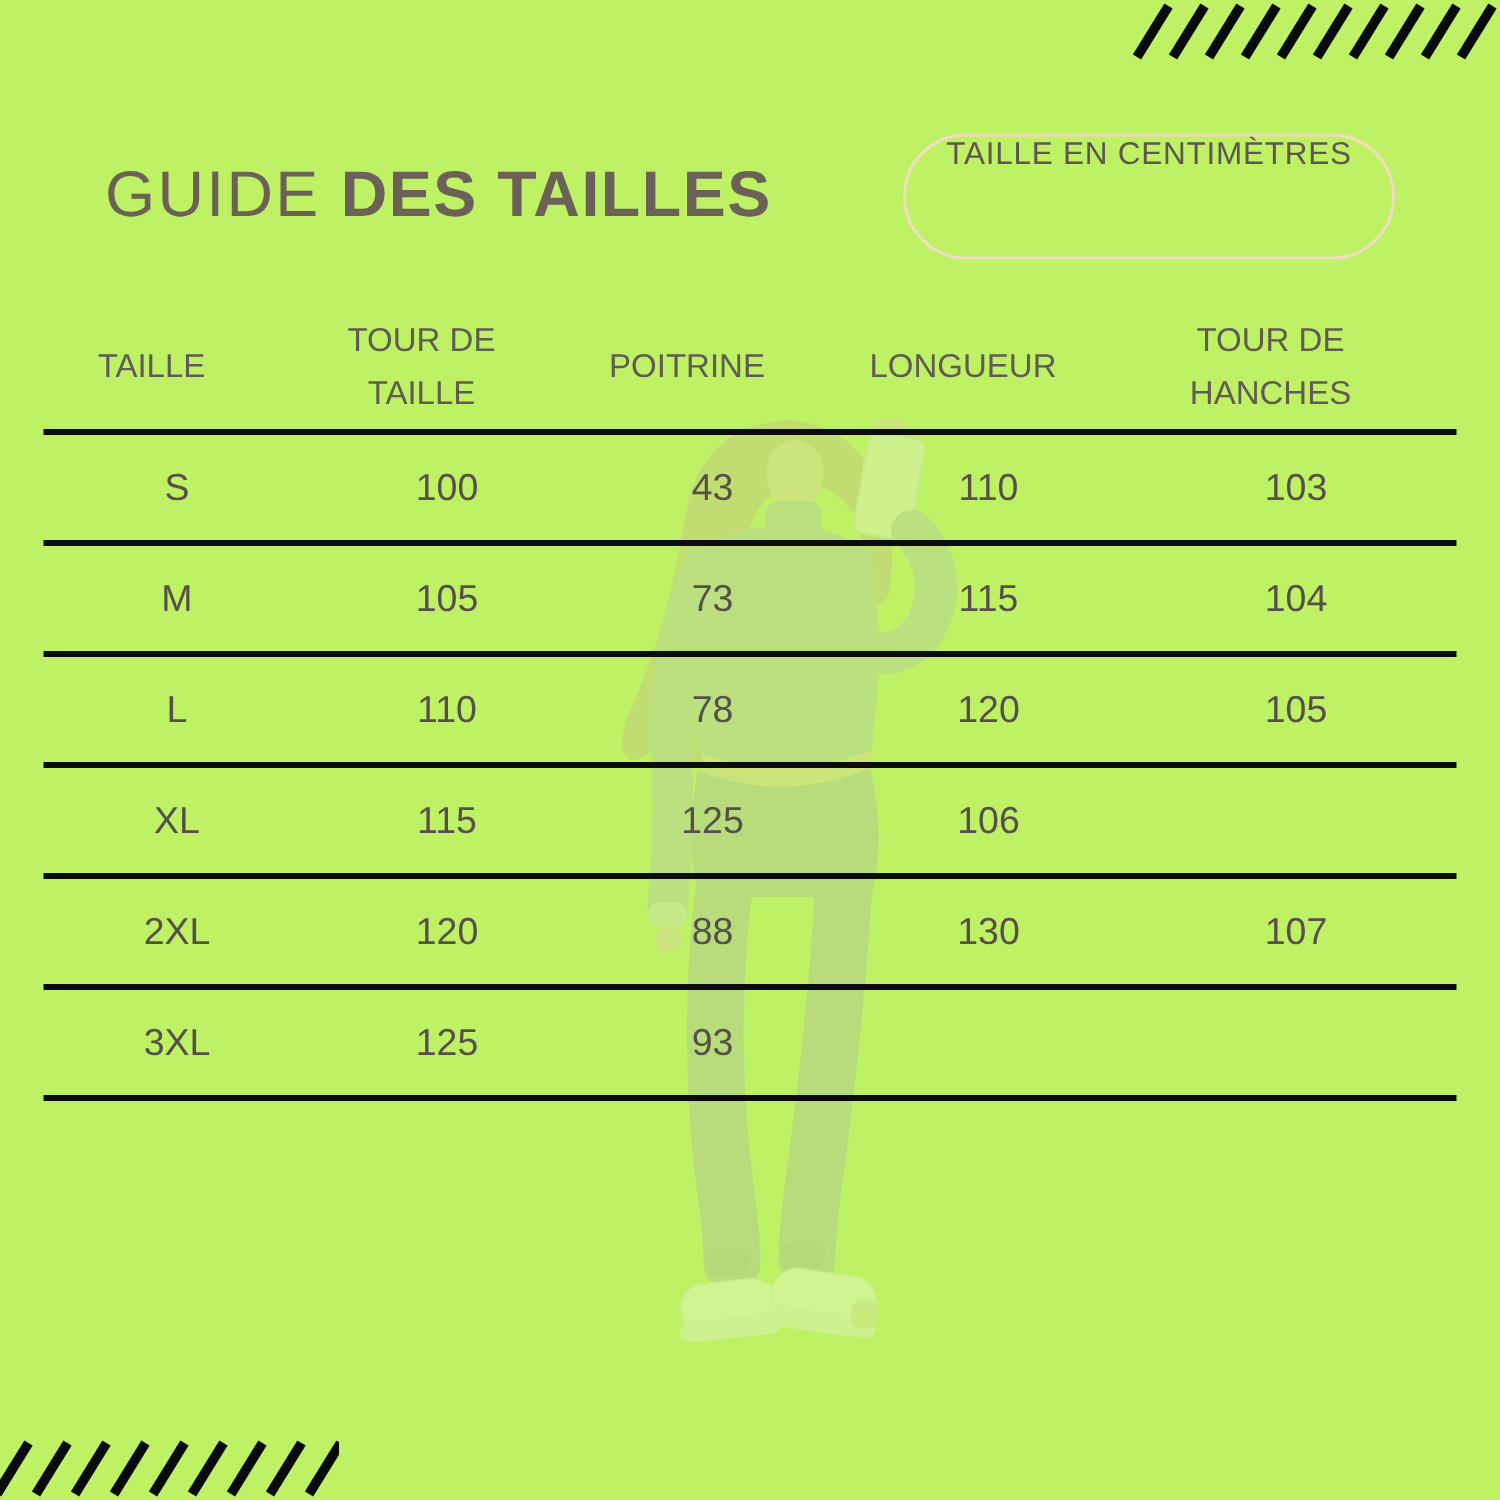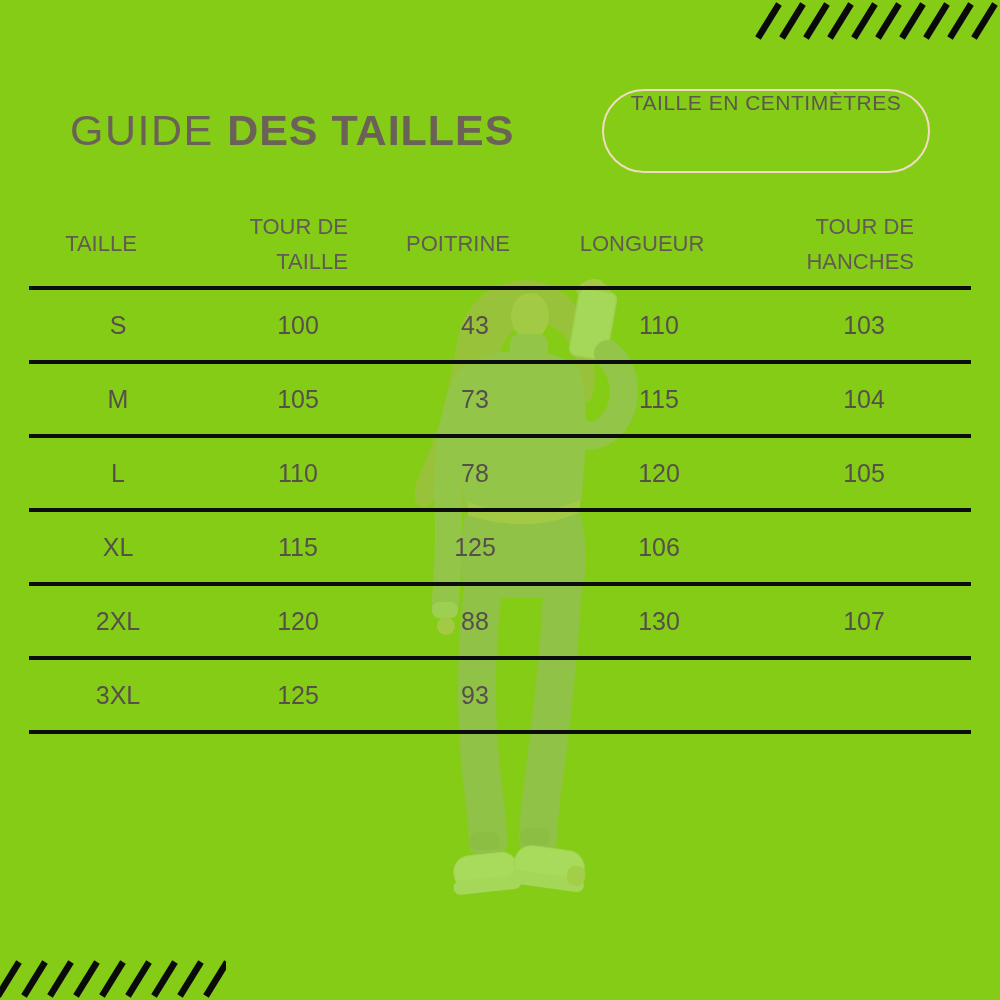--- a/index.html
+++ b/index.html
@@ -1,19 +1,19 @@
 <!DOCTYPE html>
 <html><head>
 <meta charset="utf-8">
 <style>
   * { margin:0; padding:0; box-sizing:border-box; }
   body { background:#fff; font-family:"Liberation Sans", sans-serif; }
   .canvas {
     position:relative; width:1000px; height:1000px;
-    background:#84cc16; overflow:hidden;
+    background:#bef264; overflow:hidden;
   }
 
   
   .slashes { position:absolute; }
   .slashes.top-right { top:1px; right:-8px; }
   .slashes.bottom-left { bottom:1px; left:-6px; }
 
   
   .title {
     position:absolute; left:70px; top:106px;
@@ -39,21 +39,21 @@
   .thead {
     position:absolute; left:12px; top:204px; width:942px; height:80px;
     display:grid; grid-template-columns:178px 182px 172px 196px 214px;
     z-index:1;
   }
   .thead .hcell {
     display:flex; align-items:center; justify-content:center;
     text-align:center; font-size:22px; color:#615b53; line-height:1.6;
   }
   .thead .hcell span { display:inline-block; }
-  .thead .hcell.wrap span { max-width:134px;text-align:right; }
+  .thead .hcell.wrap span { max-width:134px; }
 
   .tbody { position:absolute; left:29px; top:286px; width:942px; z-index:1; }
   .trow {
     display:grid; grid-template-columns:178px 182px 172px 196px 214px;
     border-top:4px solid #0c0c0c; height:74px;
   }
   .tbody .closing-line { border-top:4px solid #0c0c0c; height:0; }
   .tcell {
     display:flex; align-items:center; justify-content:center;
     font-size:25px; color:#57504a;

